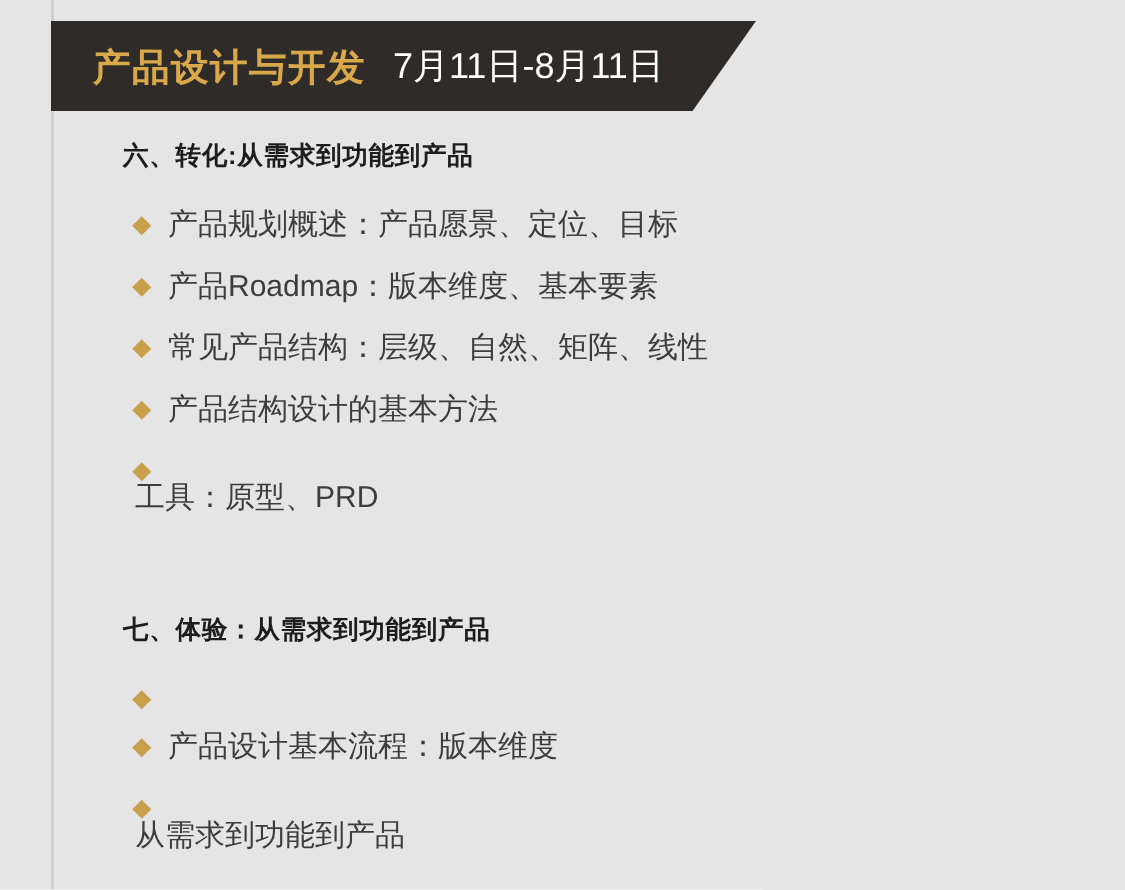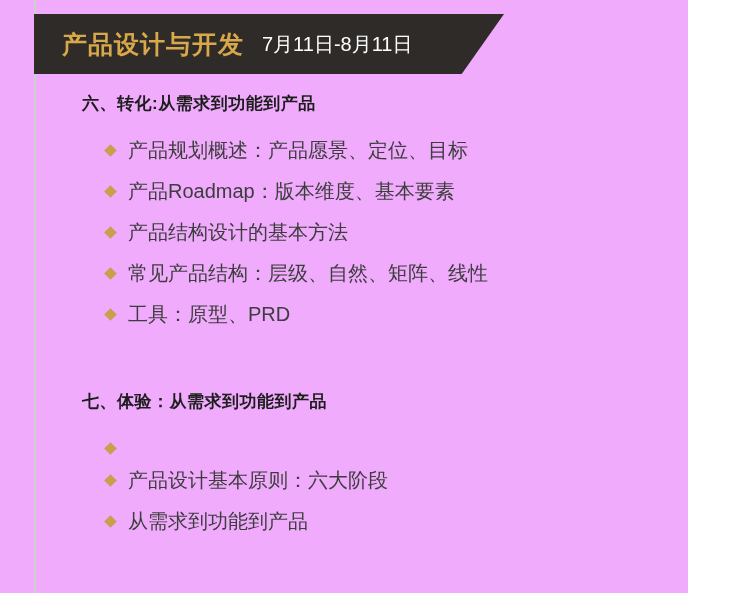--- a/index.html
+++ b/index.html
@@ -9,23 +9,23 @@
   body {
     width: 750px;
     height: 593px;
     background: #ffffff;
     font-family: "Liberation Sans", sans-serif;
     overflow: hidden;
     position: relative;
   }
   .page {
     position: relative;
-    width: 688px;
+    width: 750px;
     height: 593px;
-    background: #f0abfc;
+    background: #e5e5e5;
     box-sizing: border-box;
   }
   
   .left-rule {
     position: absolute;
     left: 34px;
     top: 0;
     width: 2px;
     height: 593px;
     background: #cfcfcf;
@@ -46,21 +46,21 @@
   }
   .ribbon-title {
     color: #d8a84b;
     font-size: 25px;
     font-weight: bold;
     letter-spacing: 1px;
     white-space: nowrap;
   }
   .ribbon-dates {
     color: #ffffff;
-    font-size: 20px;
+    font-size: 24px;
     margin-left: 18px;
     white-space: nowrap;
   }
   .content {
     position: absolute;
     left: 34px;
     top: 92px;
     right: 0;
     padding-left: 48px;
     box-sizing: border-box;
@@ -73,31 +73,32 @@
   }
   .section-heading {
     font-size: 17px;
     font-weight: bold;
     color: #1d1d1d;
     margin: 0 0 22px 0;
     letter-spacing: 0.5px;
   }
   .bullet-list {
     list-style: none;
-    margin: 16px;
+    margin: 0;
     padding: 0;
   }
   .bullet-item {
     display: flex;
     align-items: flex-start;
     margin-bottom: 14px;
     padding-left: 8px;
   }
   .bullet-item:last-child {
     margin-bottom: 0;
+    flex-direction: column;
   }
   .diamond-icon {
     width: 9px;
     height: 9px;
     background: #c8a04c;
     transform: rotate(45deg);
     margin-top: 9px;
     margin-right: 13px;
     flex: 0 0 auto;
   }
@@ -130,44 +131,44 @@
         <li class="bullet-item">
           <span class="diamond-icon"></span>
           <span class="bullet-text">产品规划概述：产品愿景、定位、目标</span>
         </li>
         <li class="bullet-item">
           <span class="diamond-icon"></span>
           <span class="bullet-text">产品Roadmap：版本维度、基本要素</span>
         </li>
         <li class="bullet-item">
           <span class="diamond-icon"></span>
-          <span class="bullet-text">产品结构设计的基本方法</span>
+          <span class="bullet-text">常见产品结构：层级、自然、矩阵、线性</span>
         </li>
         <li class="bullet-item">
           <span class="diamond-icon"></span>
-          <span class="bullet-text">常见产品结构：层级、自然、矩阵、线性</span>
+          <span class="bullet-text">产品结构设计的基本方法</span>
         </li>
         <li class="bullet-item">
           <span class="diamond-icon"></span>
           <span class="bullet-text">工具：原型、PRD</span>
         </li>
       </ul>
     </div>
 
     <div class="spacer-gap"></div>
 
     <div class="section">
       <h2 class="section-heading">七、体验：从需求到功能到产品</h2>
       <ul class="bullet-list">
         <li class="bullet-item">
           <span class="diamond-icon"></span>
         </li>
         <li class="bullet-item">
           <span class="diamond-icon"></span>
-          <span class="bullet-text">产品设计基本原则：六大阶段</span>
+          <span class="bullet-text">产品设计基本流程：版本维度</span>
         </li>
         <li class="bullet-item">
           <span class="diamond-icon"></span>
           <span class="bullet-text">从需求到功能到产品</span>
         </li>
       </ul>
     </div>
 
   </div>
 </div>

